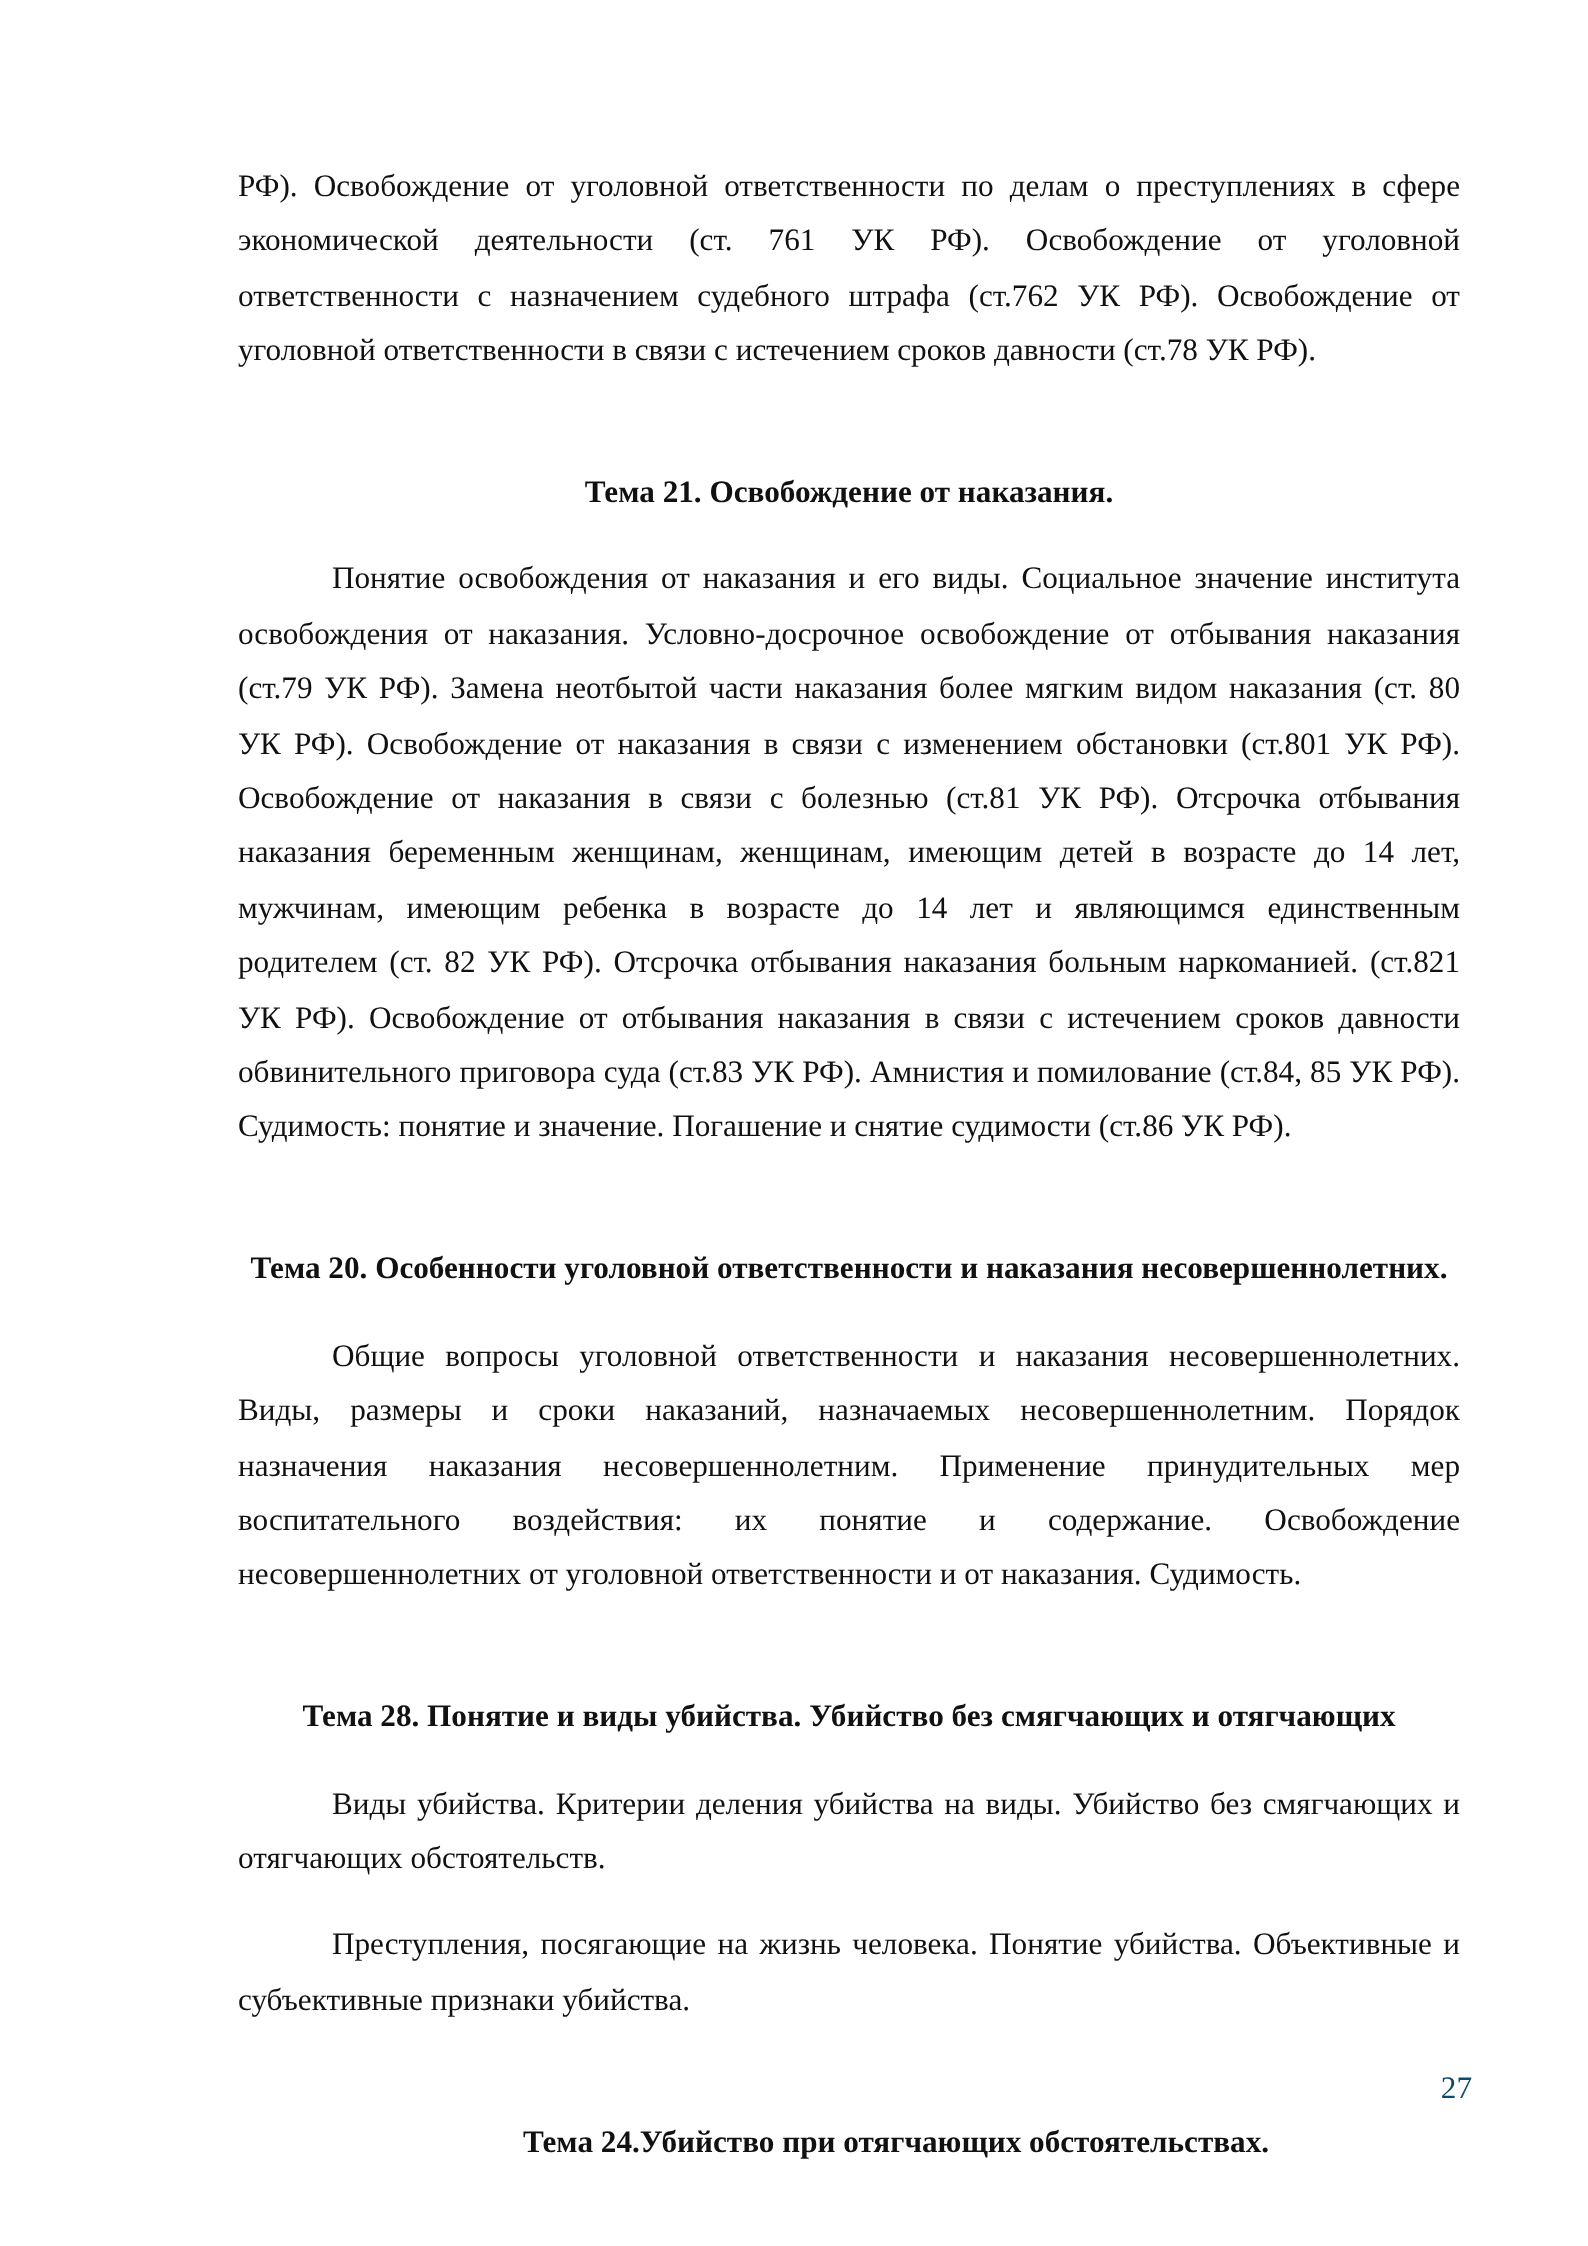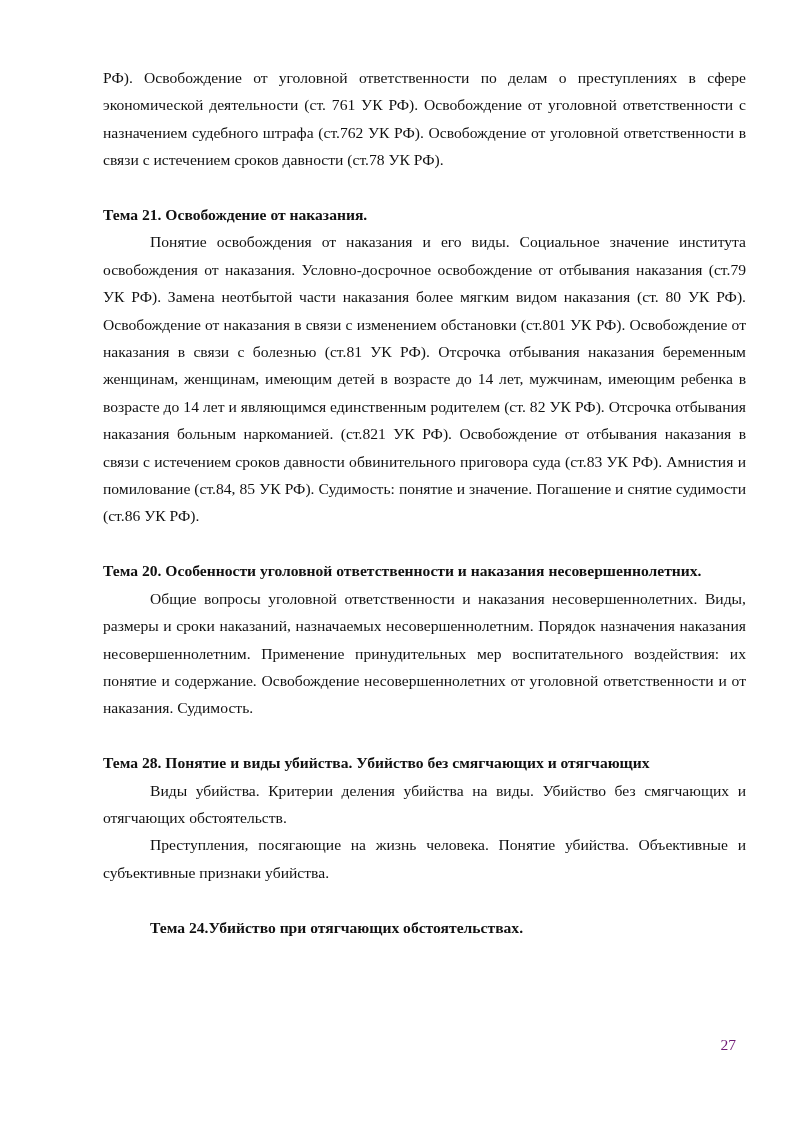--- a/index.html
+++ b/index.html
@@ -2,28 +2,28 @@
 <html><head>
 <meta charset="utf-8">
 <style>
   html, body { margin: 0; padding: 0; background: #ffffff; }
   body { width: 794px; height: 1123px; position: relative; overflow: hidden; }
   .page {
     position: absolute; left: 103px; top: 64px; width: 643px;
     font-family: "Liberation Serif", serif; font-size: 15.6px; line-height: 27.4px;
     color: #111;
   }
-  p { margin: 0; text-align: justify; }
+  p { margin: 16px; text-align: justify; }
   p.indent { text-indent: 47px; }
-  .h { font-weight: bold; text-align: left; margin: 0; }
+  .h { font-weight: bold; text-align: center; margin: 0; }
   .gap { height: 27.4px; }
-  .h24 { font-weight: bold; text-align: left; padding-left: 47px; margin: 0; }
+  .h24 { font-weight: bold; text-align: center; padding-left: 47px; margin: 0; }
   .pagenum {
     position: absolute; right: 58px; top: 1036px;
-    font-family: "Liberation Serif", serif; font-size: 15.6px; color: #701a75;
+    font-family: "Liberation Serif", serif; font-size: 15.6px; color: #0c4a6e;
   }
 </style>
 </head>
 <body>
 
 <div class="page">
   <p>РФ). Освобождение от уголовной ответственности по делам о преступлениях в сфере экономической деятельности (ст. 761 УК РФ). Освобождение от уголовной ответственности с назначением судебного штрафа (ст.762 УК РФ). Освобождение от уголовной ответственности в связи с истечением сроков давности (ст.78 УК РФ).</p>
   <div class="gap"></div>
 
   <div class="h">Тема 21. Освобождение от наказания.</div>

